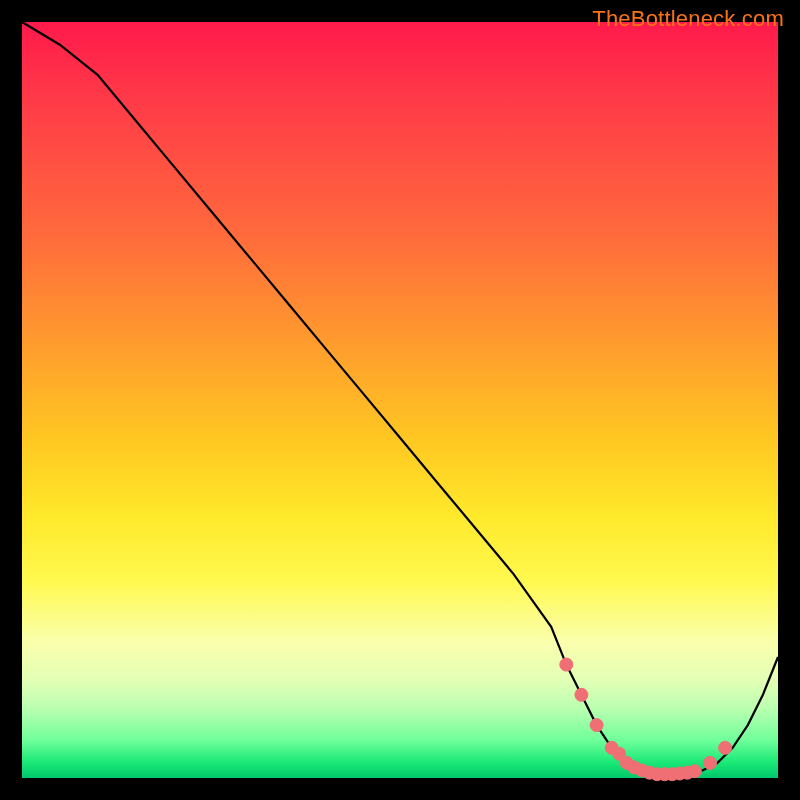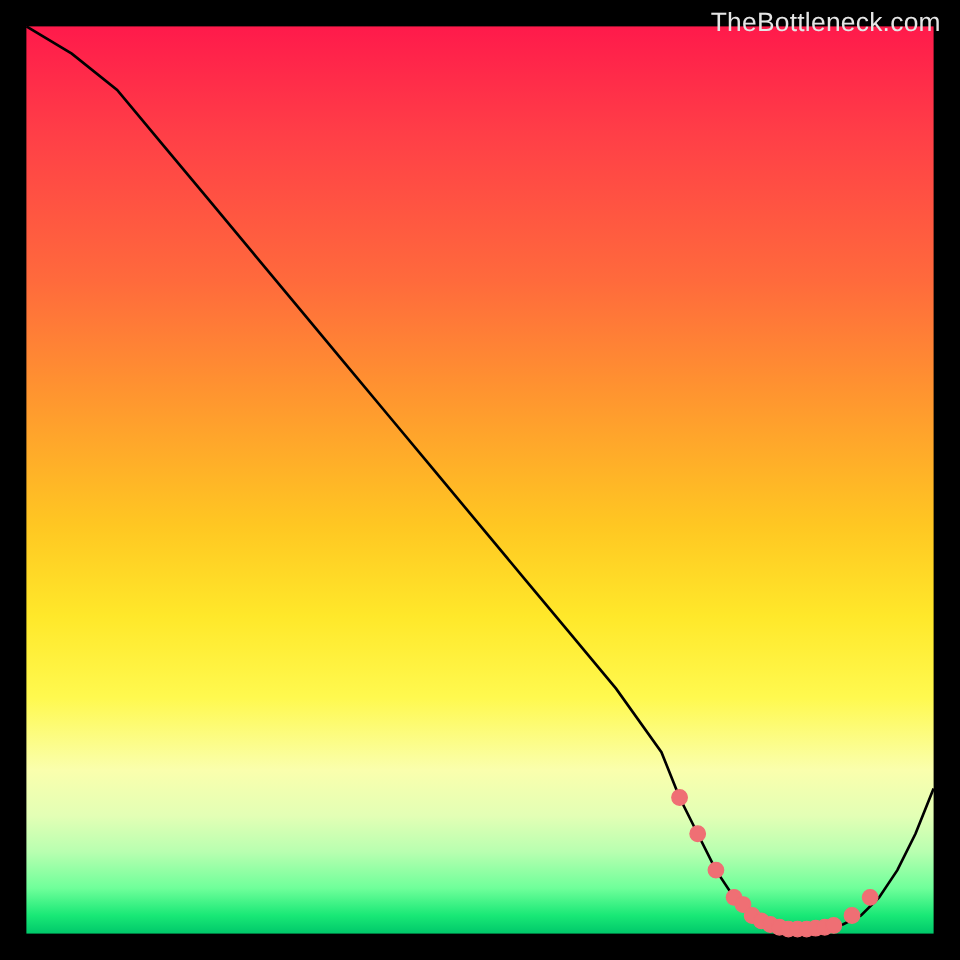--- a/index.html
+++ b/index.html
@@ -14,21 +14,21 @@
   .frame {
     position: relative;
     width: 800px;
     height: 800px;
     background: #000;
   }
   .watermark {
     position: absolute;
     top: 6px;
     right: 16px;
-    color: #e5e5e5;
+    color: #f97316;
     font-size: 22px;
     font-weight: 500;
     letter-spacing: 0.2px;
     user-select: none;
   }
   
   .plot {
     position: absolute;
     left: 22px;
     top: 22px;

